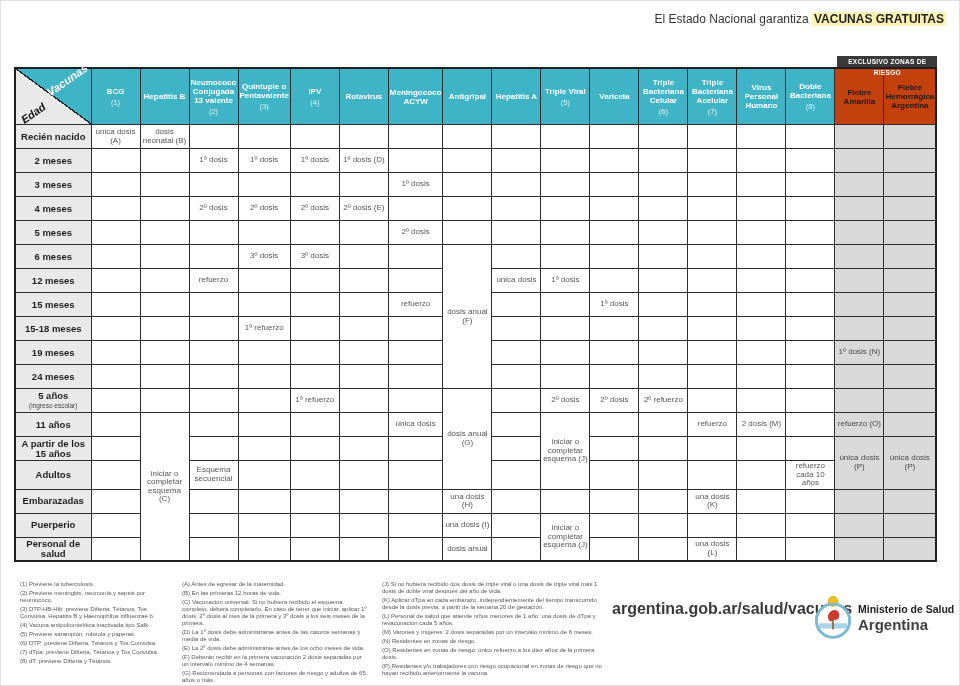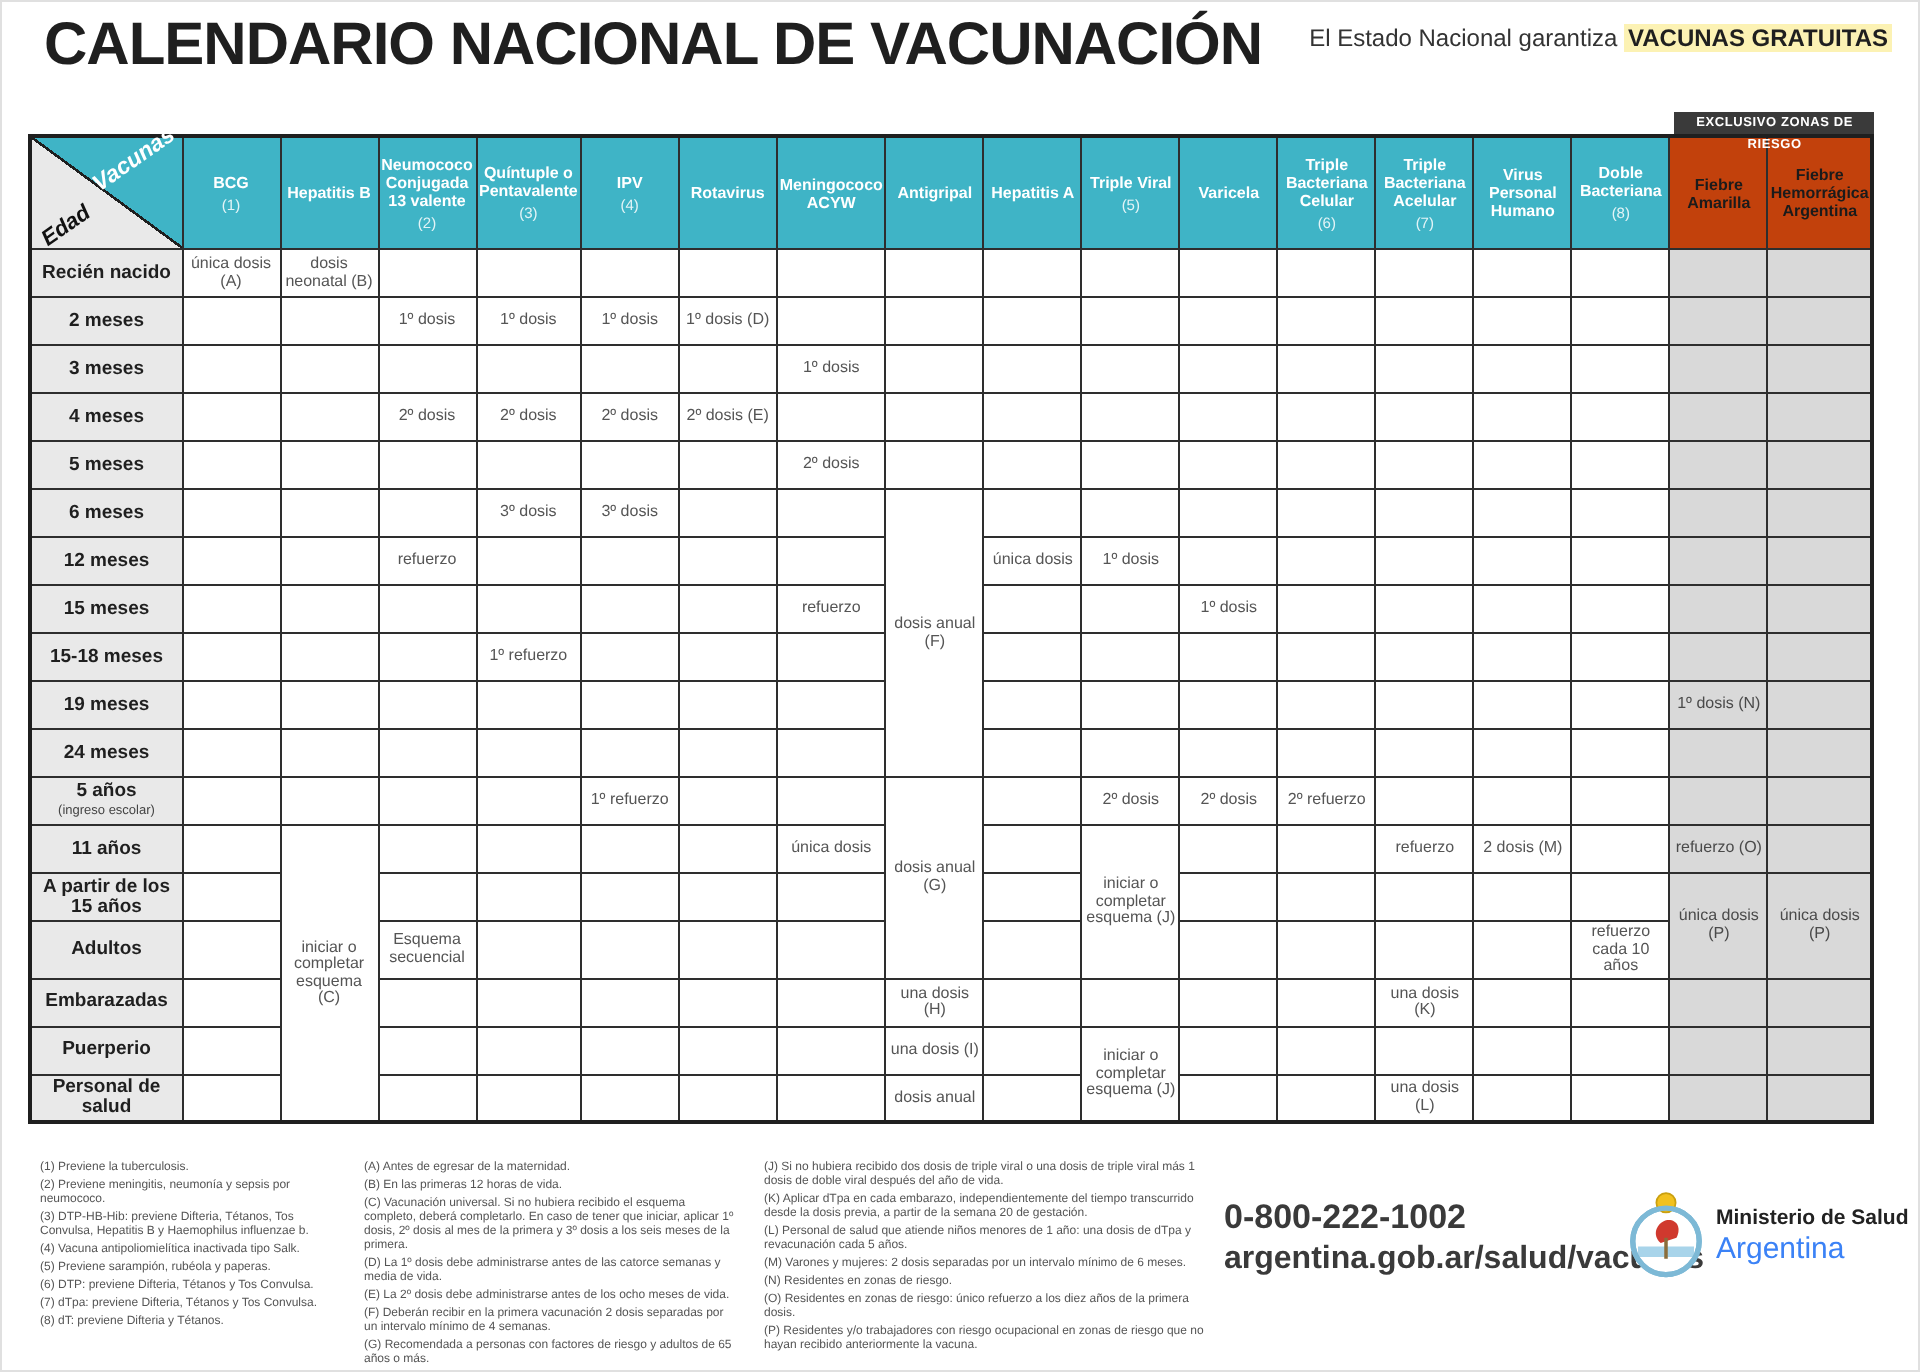--- a/index.html
+++ b/index.html
@@ -46,28 +46,27 @@
   #fn2{width:186px;}
   #fn3{width:220px;}
   .fn-item{margin-bottom:2px;}
 
   
   .contact{position:absolute;left:612px;top:598px;color:#3a3a3a;font-weight:bold;}
   .contact .phone{font-size:17px;line-height:21px;}
   .contact .url{font-size:16px;line-height:21px;}
   .ministry{position:absolute;left:812px;top:594px;display:flex;align-items:center;gap:4px;}
   .ministry-text .m1{display:block;font-size:10.5px;font-weight:bold;color:#222;line-height:13px;}
-  .ministry-text .m2{display:block;font-size:15px;font-weight:normal;color:#3b82f6;line-height:17px;}
+  .ministry-text .m2{display:block;font-size:15px;font-weight:bold;color:#404040;line-height:17px;}
 </style>
 </head>
 <body>
 
 <div class="page">
 
-  <h1 class="title">CALENDARIO NACIONAL DE VACUNACIÓN</h1>
 
   <div class="tagline">
     <div><span>El Estado Nacional garantiza </span><span class="hl">VACUNAS GRATUITAS</span></div>
   </div>
 
   <div class="table-wrap">
     <div class="risk-banner">EXCLUSIVO ZONAS DE RIESGO</div>
     <table id="cal-table">
         <colgroup>
           <col style="width: 76px;">
@@ -486,21 +485,20 @@
         <div class="fn-item">(K) Aplicar dTpa en cada embarazo, independientemente del tiempo transcurrido desde la dosis previa, a partir de la semana 20 de gestación.</div>
         <div class="fn-item">(L) Personal de salud que atiende niños menores de 1 año: una dosis de dTpa y revacunación cada 5 años.</div>
         <div class="fn-item">(M) Varones y mujeres: 2 dosis separadas por un intervalo mínimo de 6 meses.</div>
         <div class="fn-item">(N) Residentes en zonas de riesgo.</div>
         <div class="fn-item">(O) Residentes en zonas de riesgo: único refuerzo a los diez años de la primera dosis.</div>
         <div class="fn-item">(P) Residentes y/o trabajadores con riesgo ocupacional en zonas de riesgo que no hayan recibido anteriormente la vacuna.</div>
       </div>
   </div>
 
   <div class="contact">
-    <div class="phone">0-800-222-1002</div>
     <div class="url">argentina.gob.ar/salud/vacunas</div>
   </div>
 
   <div class="ministry">
     <svg width="42" height="48" viewBox="0 0 48 54">
       <circle cx="24" cy="30" r="19" fill="#ffffff" stroke="#7db9d6" stroke-width="3"></circle>
       <circle cx="24" cy="8" r="5.5" fill="#f2c11e" stroke="#caa010" stroke-width="1"></circle>
       <rect x="8" y="33" width="32" height="6" fill="#a8d4ea"></rect>
       <circle cx="24" cy="30" r="19" fill="none" stroke="#7db9d6" stroke-width="3"></circle>
       <path d="M24 18 c-6 2 -8 9 -3 13 l9 -3 c3 -6 0 -11 -6 -10 z" fill="#d0392e"></path>

